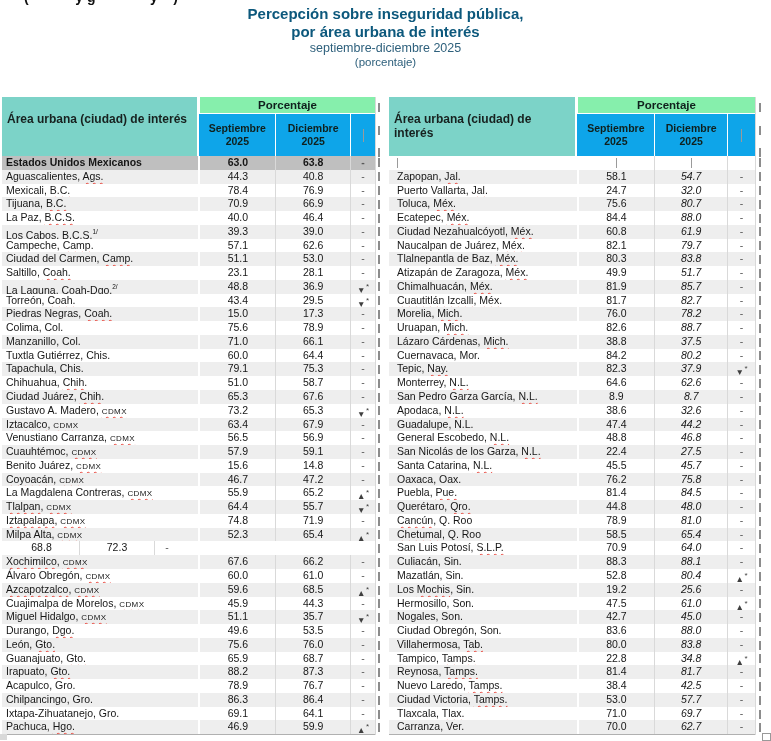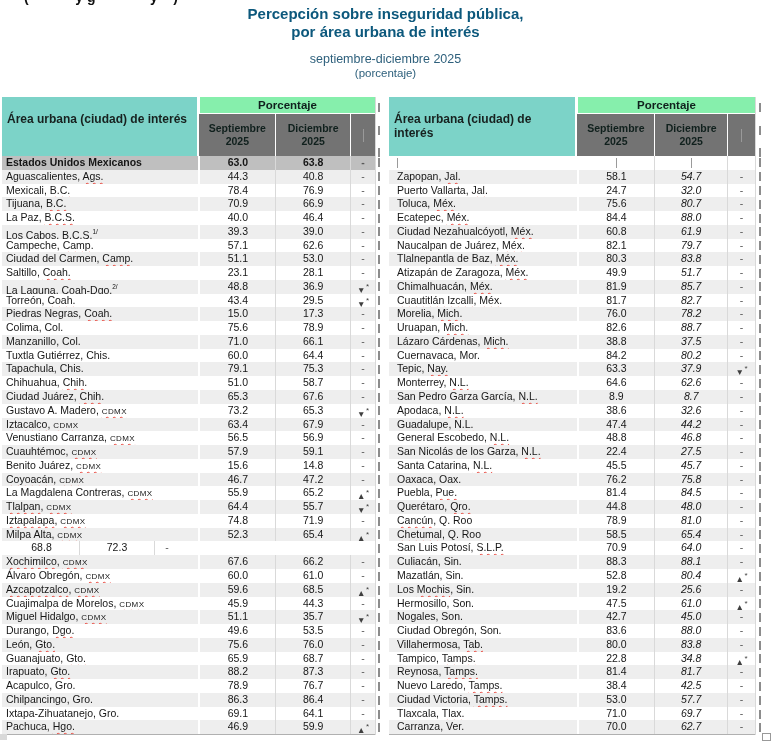--- a/index.html
+++ b/index.html
@@ -8,41 +8,41 @@
   #stage { position:absolute; inset:0; width:771px; height:741px; }
 
   
   #top-clip { position:absolute; left:24px; top:0; width:230px; height:8px; overflow:hidden; }
   #top-clip .inner { display:block; margin-top:-11px; font-weight:bold; font-size:14px; color:#111; white-space:pre; }
 
   
   #title-block { position:absolute; left:0; top:5px; width:771px; text-align:center; }
   .t-cuadro { font-size:12.5px; color:#1D6396; margin-bottom:3px; }
   .t-main  { font-size:15px; font-weight:bold; color:#0C587C; line-height:18px; }
-  .t-period{ font-size:12.5px; color:#2E607C; margin-top:11px; }
+  .t-period{ font-size:12.5px; color:#2E607C; margin-top:0; }
   .t-unit  { font-size:11.5px; color:#2E607C; margin-top:1px; }
 
   
   .tbl { position:absolute; top:97px; background:#fff; border-right:1px solid #d9d9d9; }
   #tbl-left  { left:2px;   width:374px; }
   #tbl-right { left:389px; width:367px; }
 
   .thead { height:59px; }
   .thead .hrow1 { display:flex; height:17px; }
   .thead .hrow2 { display:flex; height:42px; }
   .th-area { position:absolute; left:0; top:0; height:59px; background:#7CD3C8;
              font-weight:bold; font-size:12px; color:#17211f; line-height:14px;
              padding:15px 4px 0 5px; border-right:2px solid #fff; }
   #tbl-left  .th-area { width:197px; }
   #tbl-right .th-area { width:188px; }
   #tbl-left  .h-off { width:197px; }
   #tbl-right .h-off { width:188px; }
   .th-pct { flex:1; background:#86efac; border-bottom:1px solid #fff; border-left:1px solid #fff;
             font-weight:bold; font-size:11.5px; color:#10201d; text-align:center; line-height:16px; }
-  .th-col { background:#737373; border-left:1px solid #fff; display:flex; align-items:center;
+  .th-col { background:#0ea5e9; border-left:1px solid #fff; display:flex; align-items:center;
             justify-content:center; text-align:center; font-weight:bold; font-size:10.5px;
             line-height:13px; color:#10201d; }
   #tbl-left  .th-sept { width:77px; padding:0 9px; overflow-wrap:anywhere; }
   #tbl-left  .th-dec  { width:75px; }
   #tbl-left  .th-ind  { width:25px; }
   #tbl-right .th-sept { width:78px; padding:0 4px; }
   #tbl-right .th-dec  { width:73px; }
   #tbl-right .th-ind  { width:28px; }
   .hbar { width:1px; height:13px; background:#9a9a9a; }
 
@@ -470,21 +470,21 @@
           <div class="cell c-ind"><span class="dash">-</span></div>
         </div>
         <div class="row">
           <div class="cell c-name"><span class="">Cuernavaca, Mor.</span></div>
           <div class="cell c-val c-v1">84.2</div>
           <div class="cell c-val2 c-v2">80.2</div>
           <div class="cell c-ind"><span class="dash">-</span></div>
         </div>
         <div class="row alt">
           <div class="cell c-name"><span class="">Tepic, </span><span class="sq">Nay.</span></div>
-          <div class="cell c-val c-v1">63.3</div>
+          <div class="cell c-val c-v1">82.3</div>
           <div class="cell c-val2 c-v2">37.9</div>
           <div class="cell c-ind"><span class="tri">▼</span><span class="ast">*</span></div>
         </div>
         <div class="row">
           <div class="cell c-name"><span class="">Monterrey, </span><span class="sq">N.L.</span></div>
           <div class="cell c-val c-v1">64.6</div>
           <div class="cell c-val2 c-v2">62.6</div>
           <div class="cell c-ind"><span class="dash">-</span></div>
         </div>
         <div class="row alt">

